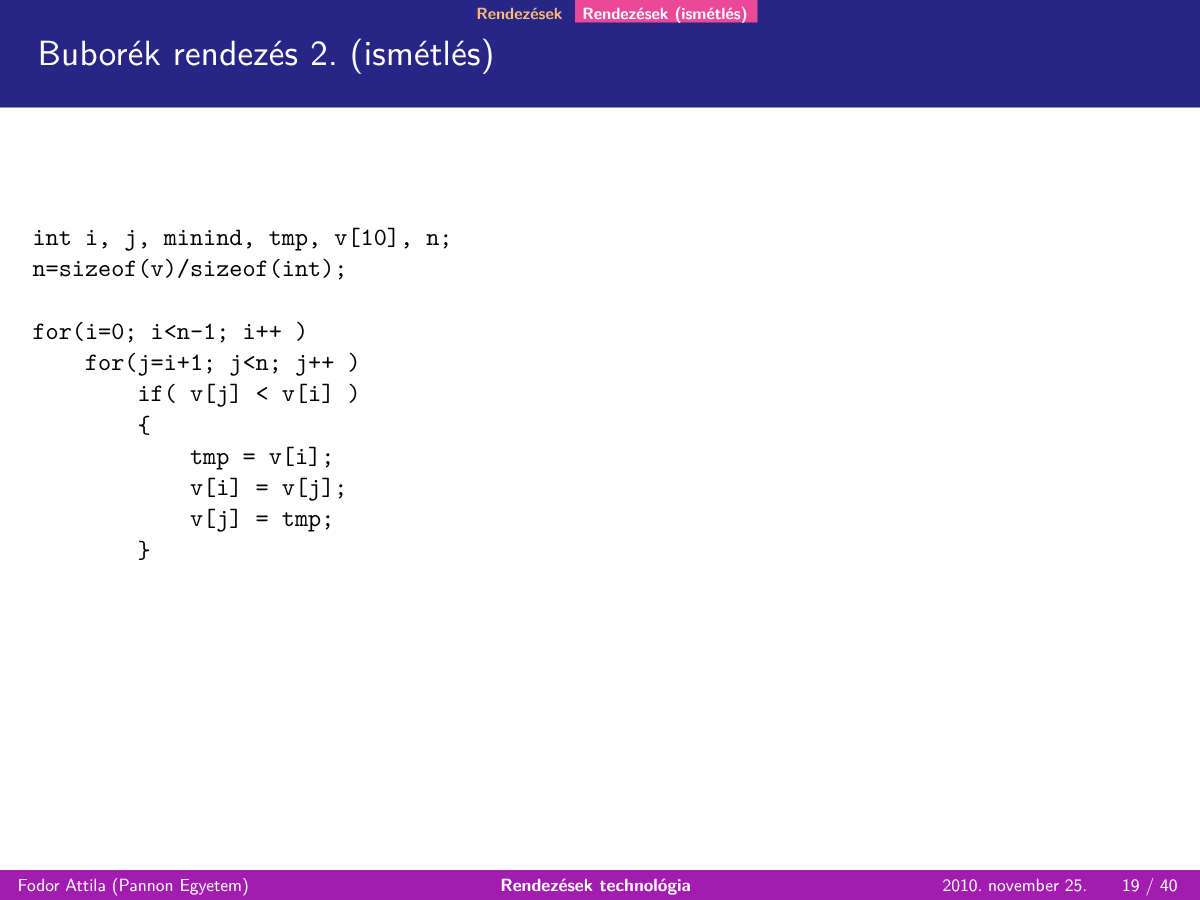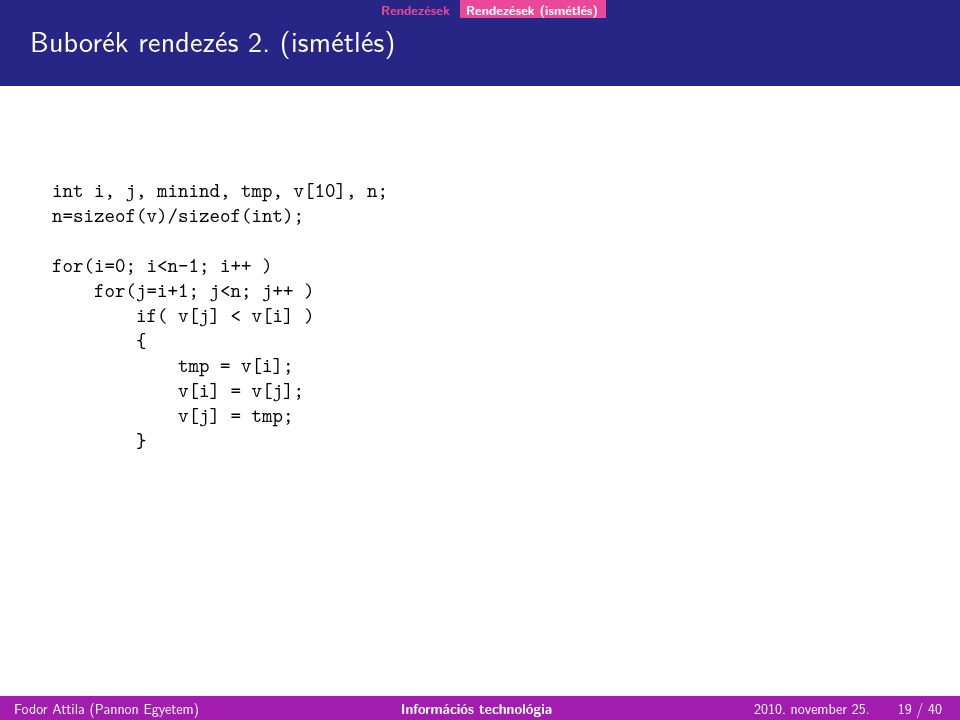--- a/index.html
+++ b/index.html
@@ -23,21 +23,21 @@
       display: flex;
       align-items: stretch;
       height: 18px;
       font-size: 13px;
     }
     .crumb1 {
       display: flex;
       align-items: center;
       padding: 0 10px 0 6px;
       background: #272586;
-      color: #ec4899;
+      color: #fdba74;
       font-weight: bold;
     }
     .crumb2 {
       display: flex;
       align-items: center;
       padding: 0 8px 0 6px;
       background: #ec4899;
       color: #ffffff;
       font-weight: bold;
     }
@@ -45,21 +45,21 @@
       position: absolute;
       left: 30px;
       top: 20px;
       font-size: 28px;
       font-weight: normal;
       color: #ffffff;
       letter-spacing: 0.2px;
     }
     .content {
       flex: 1;
-      padding: 92px 56px 0 52px;
+      padding: 92px 56px 0 26px;
       color: #000000;
       font-family: "Latin Modern Mono", "Computer Modern Typewriter", "Courier New", monospace;
       font-size: 20px;
       line-height: 1.25;
       white-space: pre;
     }
     .footer {
       background: #a21caf;
       color: #ffffff;
       height: 24px;
@@ -90,17 +90,17 @@
 <span>    for(j=i+1; j&lt;n; j++ )</span>
 <span>        if( v[j] &lt; v[i] )</span>
 <span>        {</span>
 <span>            tmp = v[i];</span>
 <span>            v[i] = v[j];</span>
 <span>            v[j] = tmp;</span>
 <span>        }</span></div>
 
 <div class="footer">
   <div class="footer-left">Fodor Attila (Pannon Egyetem)</div>
-  <div class="footer-center">Információs technológia</div>
+  <div class="footer-center">Rendezések technológia</div>
   <div class="footer-right">
     <span>2010. november 25.</span>&nbsp;&nbsp;&nbsp;&nbsp;<span>19 / 40</span>
   </div>
 </div>
 
 </body></html>

